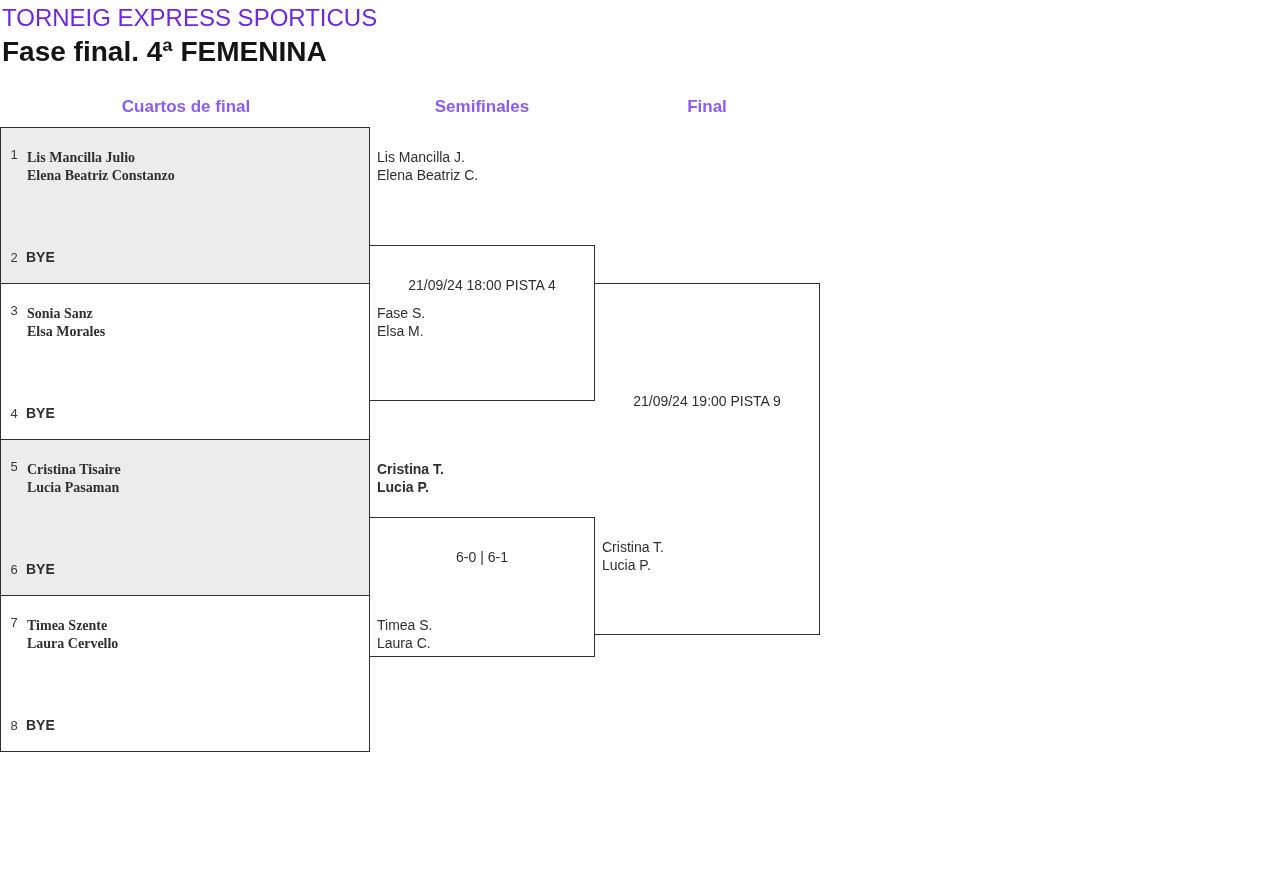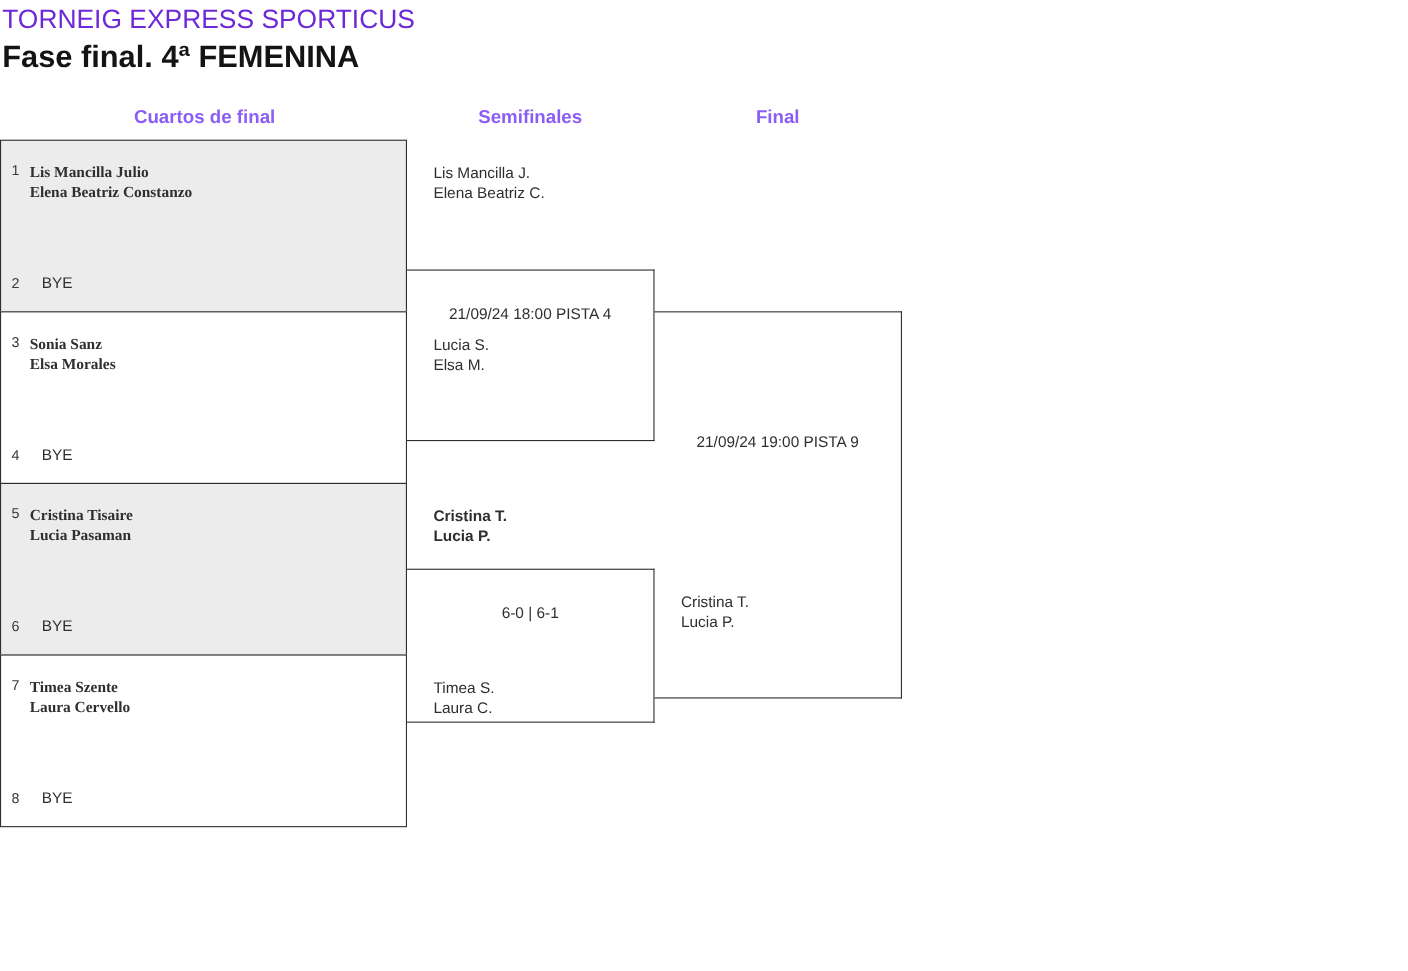--- a/index.html
+++ b/index.html
@@ -26,30 +26,30 @@
 
   
   .qbox{position:absolute;left:0;width:370px;height:157px;border:1px solid var(--line,#2f2f2f);
     box-sizing:border-box;}
   .q-shaded{background:var(--shaded-box,#ececec);}
   .q-white{background:#ffffff;}
   .seed{display:inline-block;width:16px;text-align:center;font-size:13px;color:#3a3a3a;}
   .seed-top{position:absolute;left:5px;top:18px;line-height:18px;}
   .q-names{position:absolute;left:26px;top:21px;font-size:14px;font-weight:bold;line-height:18px;white-space:nowrap;font-family:Liberation Serif, serif;}
   .q-bottom{position:absolute;left:5px;top:120px;font-size:14px;line-height:18px;white-space:nowrap;}
-  .q-bottom .bye{margin-left:16px;}
+  .q-bottom .bye{margin-left:4px;font-weight:bold;}
 
   
   .match{position:absolute;border:1px solid var(--line,#2f2f2f);border-left:none;box-sizing:border-box;}
   .semi1{left:370px;top:205px;width:225px;height:156px;margin-top:40px;}
   .semi2{left:370px;top:517px;width:225px;height:140px;}
   .finalbox{left:595px;top:283px;width:225px;height:352px;}
   .match-info{position:absolute;left:0;width:100%;text-align:center;font-size:14px;line-height:18px;white-space:nowrap;}
 
-  .p-label{position:absolute;font-size:14px;line-height:18px;white-space:nowrap;margin-left:17px;}
+  .p-label{position:absolute;font-size:14px;line-height:18px;white-space:nowrap;}
   .p-label.winner{font-weight:bold;}
 </style>
 </head>
 <body>
 
 <div class="page">
 
   <div class="title">TORNEIG EXPRESS SPORTICUS</div>
   <div class="subtitle">Fase final. 4ª FEMENINA</div>
 
@@ -103,21 +103,21 @@
   </div>
 
   <div class="p-label" style="left:377px;top:148px">
     <div>Lis Mancilla J.</div>
     <div>Elena Beatriz C.</div>
   </div>
   <div class="match semi1">
     <div class="match-info" style="top:30px">21/09/24 18:00 PISTA 4</div>
   </div>
   <div class="p-label" style="left:377px;top:304px">
-    <div>Lucia S.</div>
+    <div>Fase S.</div>
     <div>Elsa M.</div>
   </div>
 
   <div class="p-label winner" style="left:377px;top:460px">
     <div>Cristina T.</div>
     <div>Lucia P.</div>
   </div>
   <div class="match semi2">
     <div class="match-info" style="top:30px">6-0 | 6-1</div>
   </div>

